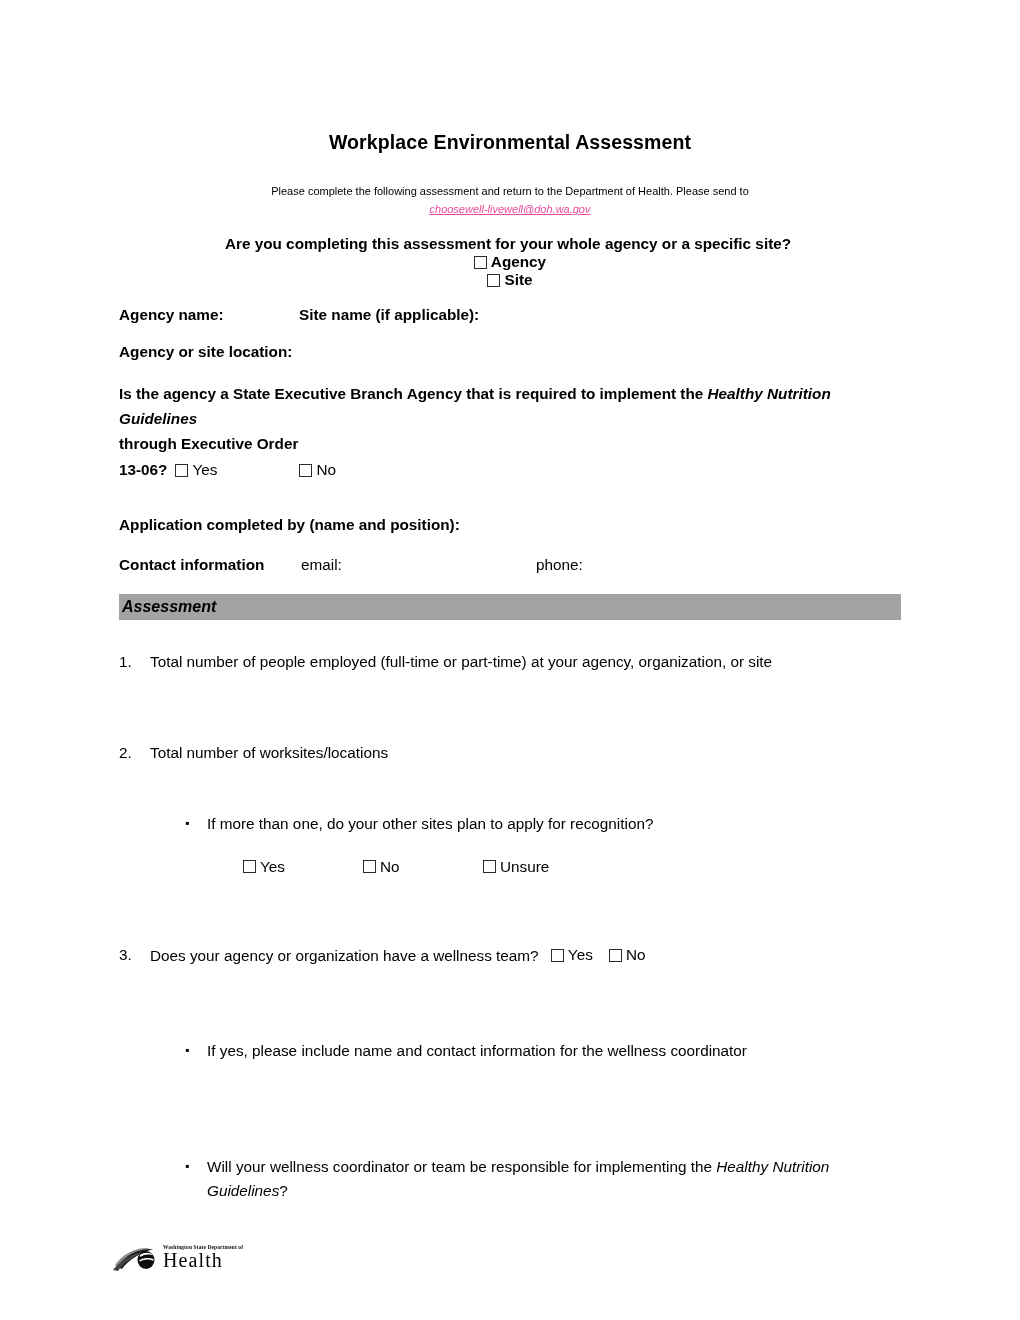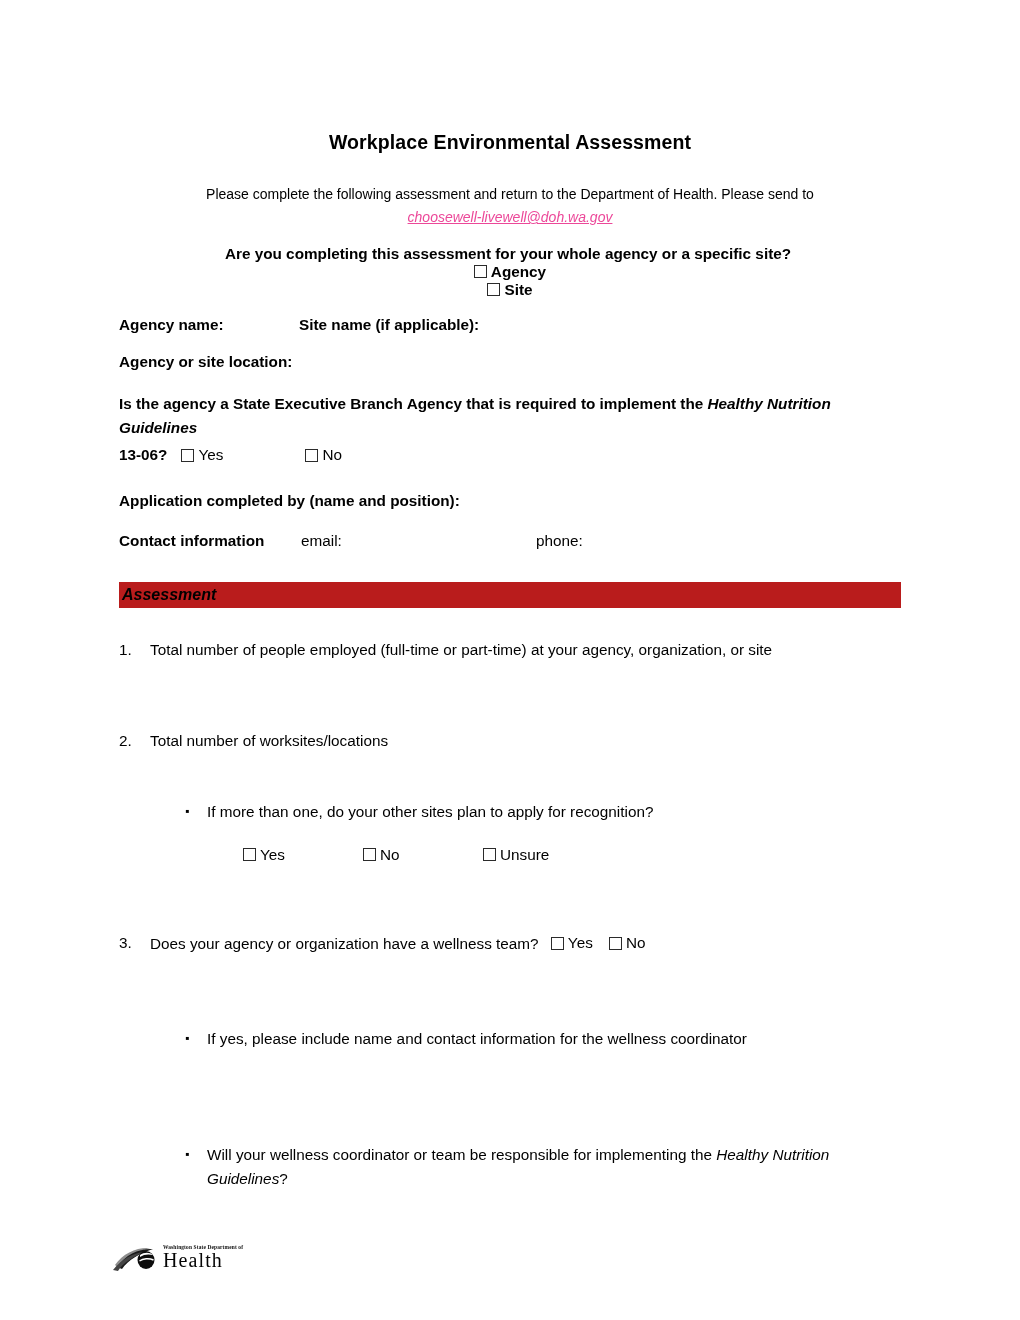--- a/index.html
+++ b/index.html
@@ -34,21 +34,21 @@
     font-size: 19.5px;
     font-weight: bold;
     text-align: center;
     letter-spacing: .1px;
     margin: 0 0 29px 0;
     line-height: 1.25;
   }
 
   
   .intro {
-    font-size: 14px;
+    font-size: 11px;
     text-align: center;
     line-height: 1.62;
     margin: 0 0 12px 0;
   }
   .mail-link {
     color: #ec4899;
     text-decoration: underline;
     cursor: pointer;
     font-style: italic;
   }
@@ -102,43 +102,43 @@
     font-size: 15.3px;
     font-weight: bold;
     line-height: 1.62;
     margin-top: 21px;
   }
   .exec-yesno {
     display: flex;
     align-items: center;
     margin-top: 2px;
   }
-  .exec-yesno .eo-num { margin-right: 14px; }
+  .exec-yesno .eo-num { margin-right: 8px; }
   .exec-yesno .yes-wrap { margin-right: 82px; }
   .exec-yesno .cb-label { font-weight: normal; }
 
   .appl-row {
     font-size: 15.3px;
     font-weight: bold;
-    margin-top: 24px;
+    margin-top: 33px;
   }
   .contact-row {
     display: flex;
     font-size: 15.3px;
     margin-top: 22px;
   }
   .contact-row .c-lbl { font-weight: bold; width: 182px; flex: none; }
   .contact-row .c-email { width: 235px; flex: none; }
 
   
   .band {
-    margin-top: 32px;
+    margin-top: 20px;
     width: 782px;
     height: 26px;
-    background: #b91c1c;
+    background: #a3a3a3;
     display: flex;
     align-items: center;
   }
   .band-text {
     font-size: 16px;
     font-weight: bold;
     font-style: italic;
     padding-left: 3px;
   }
 
@@ -253,20 +253,21 @@
       <span class="nm1">Agency name:</span>
       <span>Site name (if applicable):</span>
     </div>
 
     <div class="loc-row">Agency or site location:</div>
 
     <div class="exec-block">
       <div>
         <span>Is the agency a State Executive Branch Agency that is required to implement the </span><span class="i">Healthy Nutrition Guidelines</span>
       </div>
+      <div>through Executive Order</div>
       <div class="exec-yesno">
         <span class="eo-num">13-06?</span>
         <span class="cbox-wrap yes-wrap">
           <span class="cbox"></span>
           <span class="cb-label">Yes</span>
         </span>
         <span class="cbox-wrap">
           <span class="cbox"></span>
           <span class="cb-label">No</span>
         </span>

